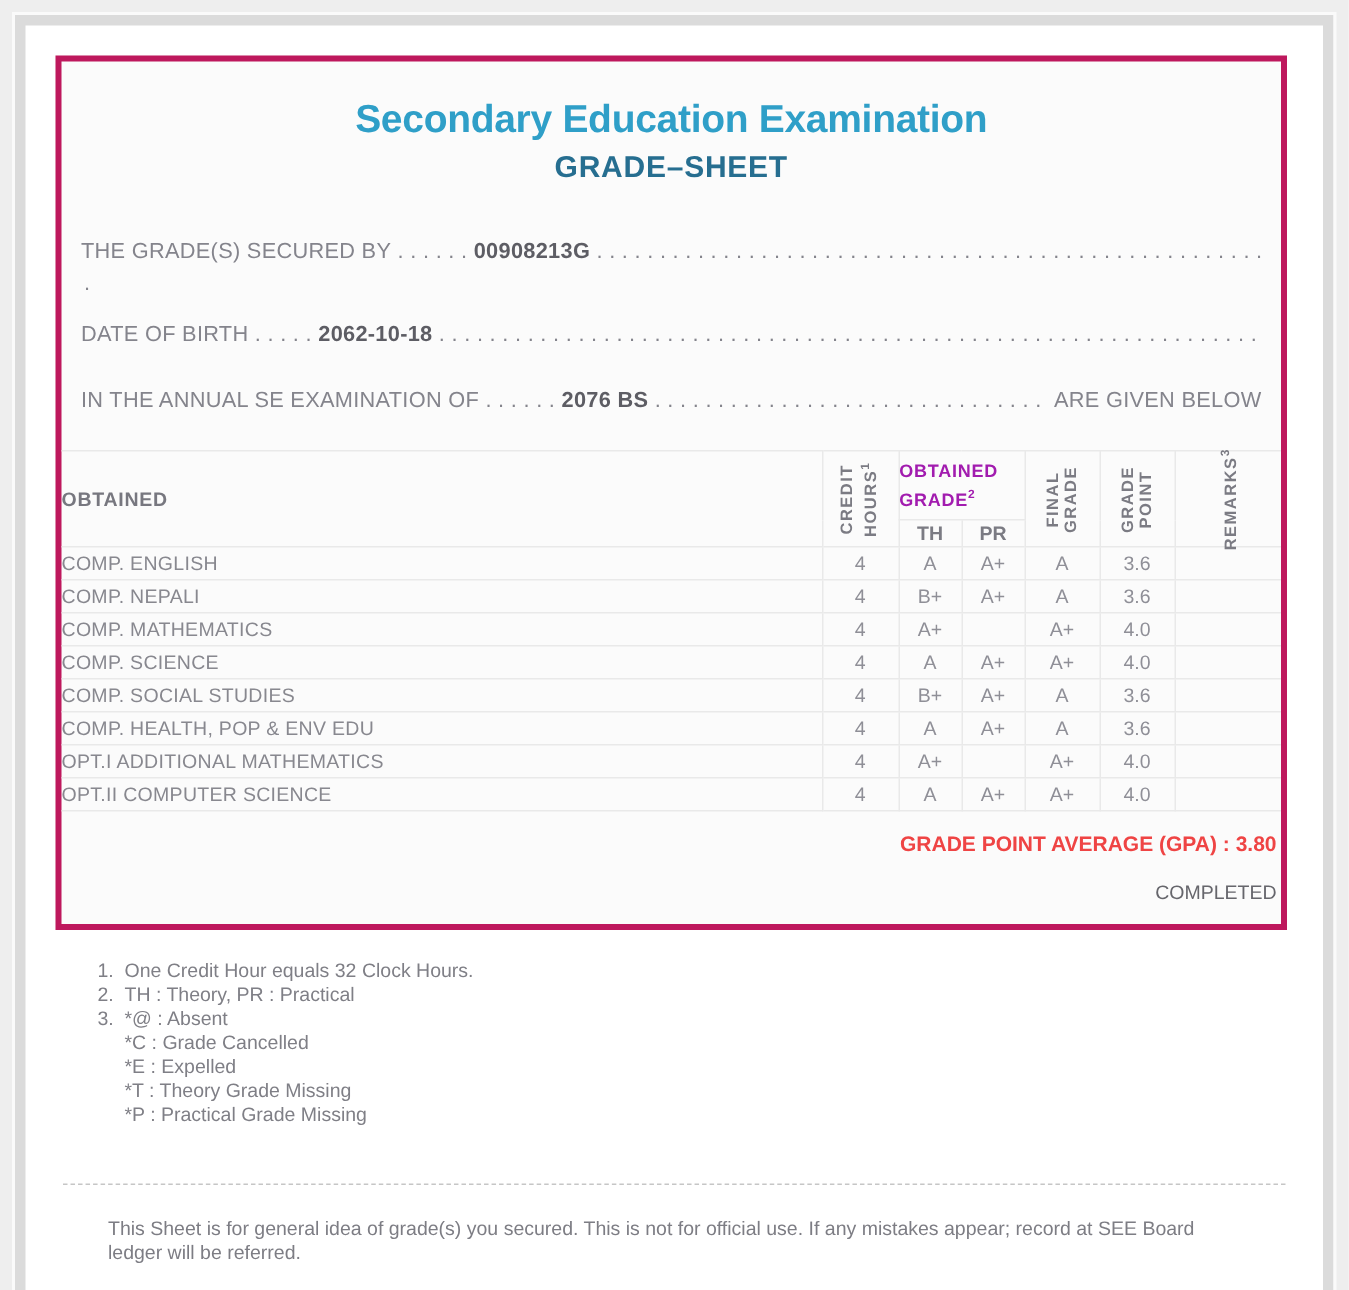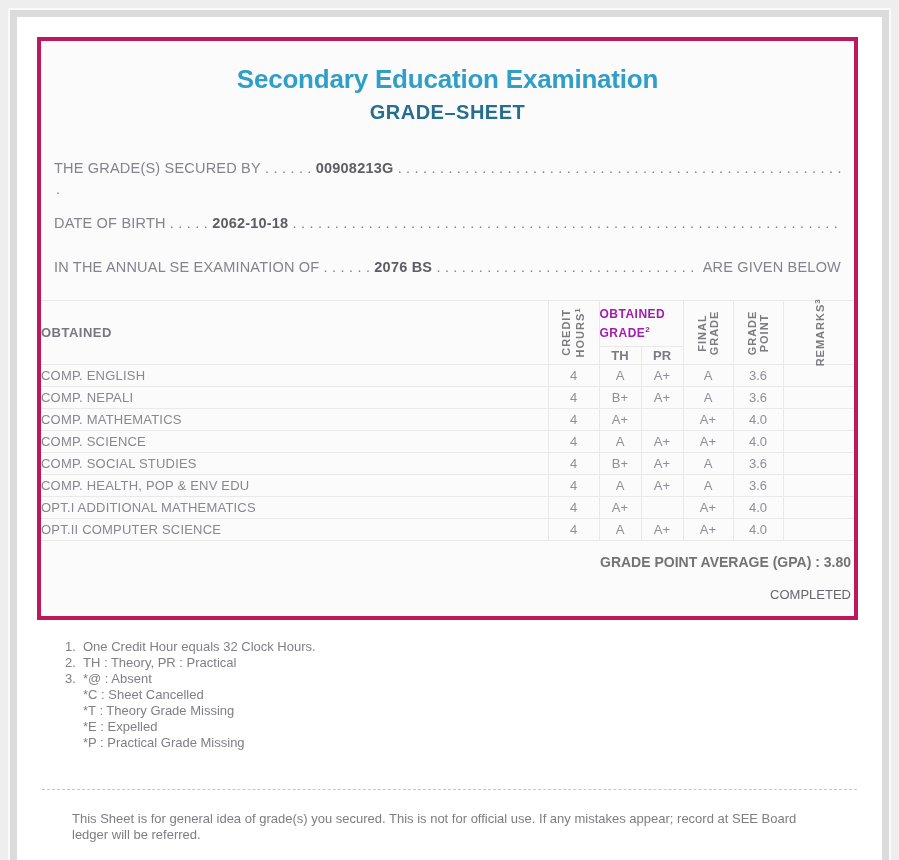--- a/index.html
+++ b/index.html
@@ -126,21 +126,21 @@
     text-align: center;
     font-size: 13px;
     color: #8f8f97;
     height: 22px;
   }
   .gpa-row {
     text-align: right;
     padding: 13px 3px 0 0;
     font-size: 14px;
     font-weight: bold;
-    color: #737373;
+    color: #ef4444;
     line-height: 16px;
   }
   .status-row {
     text-align: right;
     padding: 17px 3px 13px 0;
     font-size: 13px;
     font-weight: normal;
     color: #66666c;
     line-height: 16px;
   }
@@ -339,29 +339,29 @@
     <div class="note-line">
         <span class="num">2.</span>
         <span class="txt">TH : Theory, PR : Practical</span>
       </div>
     <div class="note-line">
         <span class="num">3.</span>
         <span class="txt">*@ : Absent</span>
       </div>
     <div class="note-line">
         <span class="num"></span>
-        <span class="txt">*C : Sheet Cancelled</span>
+        <span class="txt">*C : Grade Cancelled</span>
+      </div>
+    <div class="note-line">
+        <span class="num"></span>
+        <span class="txt">*E : Expelled</span>
       </div>
     <div class="note-line">
         <span class="num"></span>
         <span class="txt">*T : Theory Grade Missing</span>
-      </div>
-    <div class="note-line">
-        <span class="num"></span>
-        <span class="txt">*E : Expelled</span>
       </div>
     <div class="note-line">
         <span class="num"></span>
         <span class="txt">*P : Practical Grade Missing</span>
       </div>
   </div>
 
   <hr class="divider">
 
   <div class="note-block">

